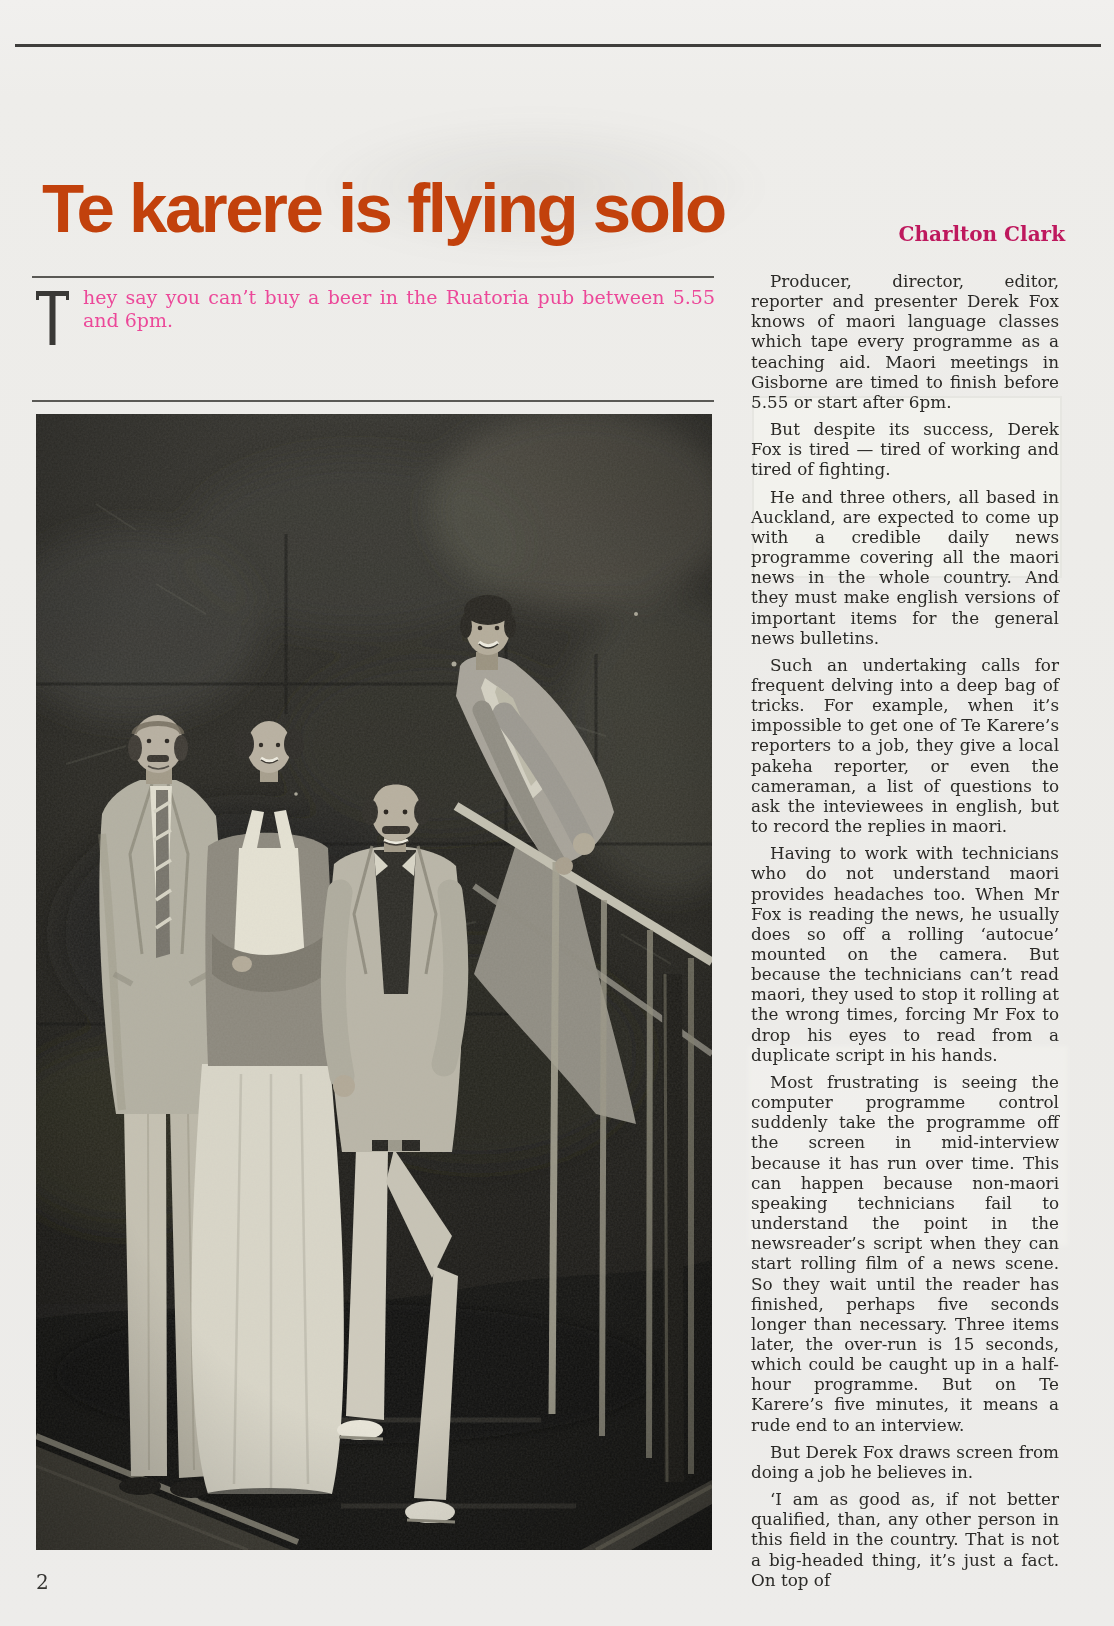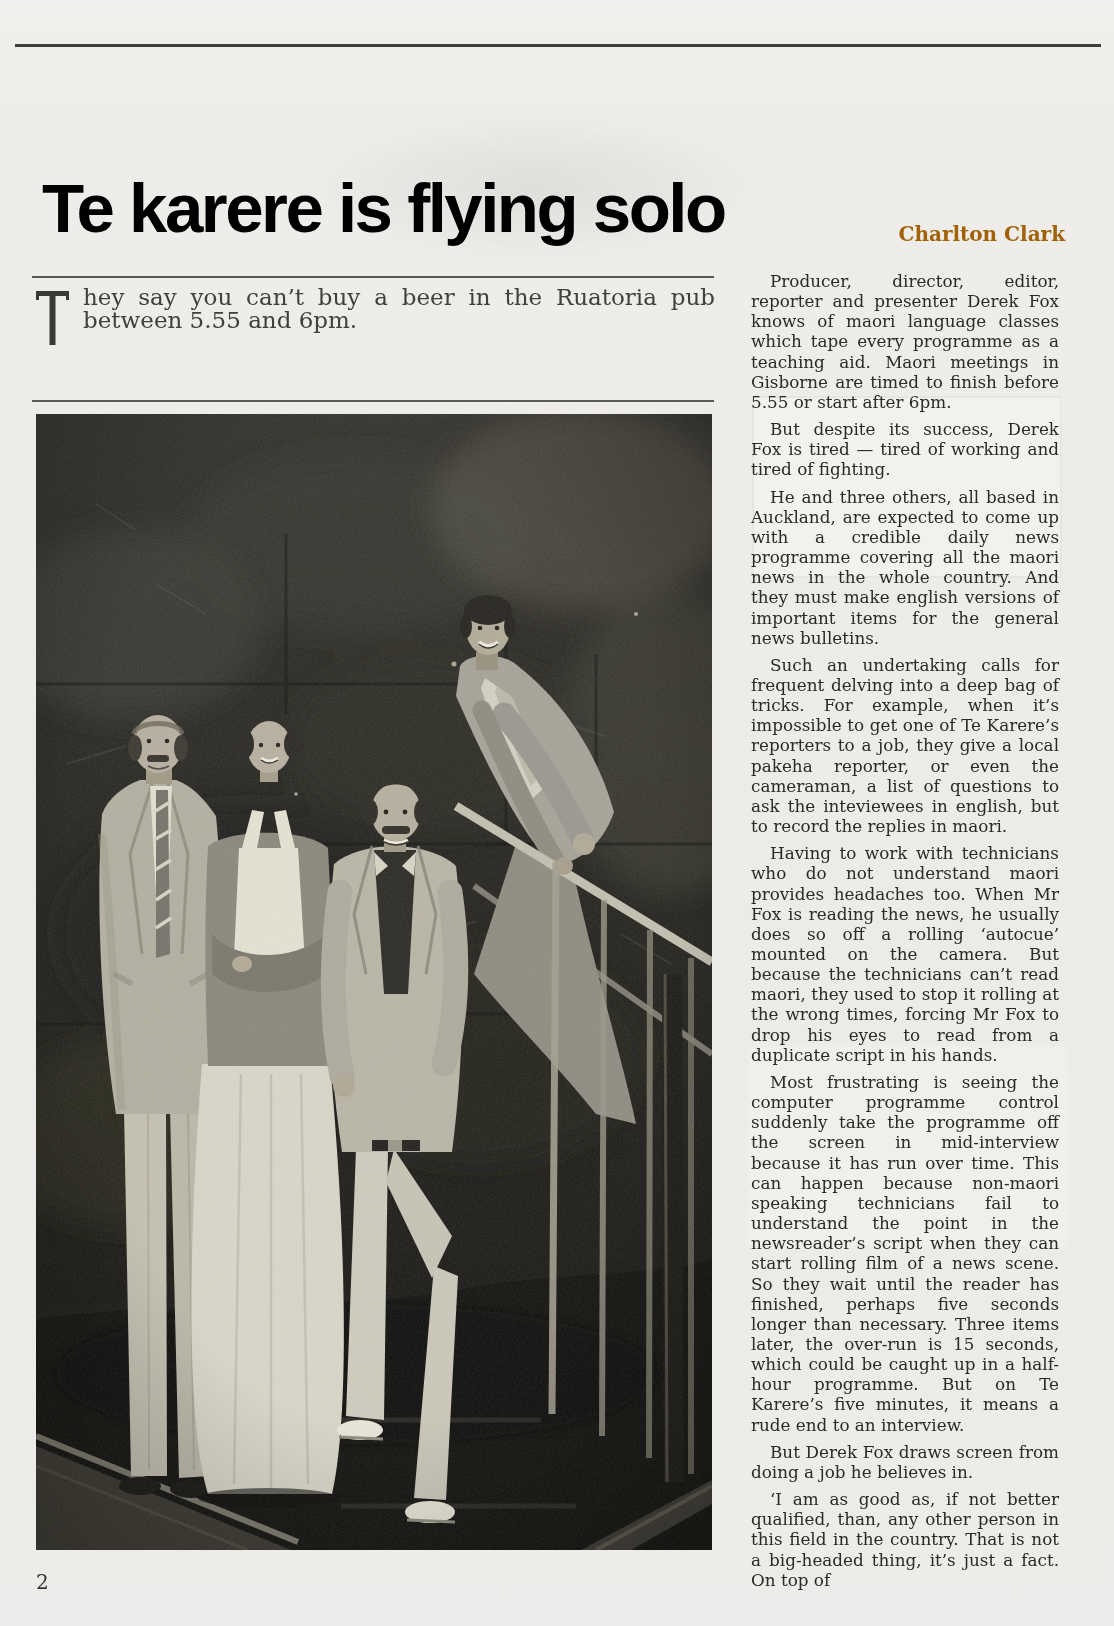--- a/index.html
+++ b/index.html
@@ -13,30 +13,30 @@
   .page{position:absolute;inset:0;}
   .rule{position:absolute;background:#4a4947;}
   .rule.top{left:15px;top:44px;width:1086px;height:3px;background:#3f3e3c;}
   .rule.l1{left:32px;top:276px;width:682px;height:2px;background:#5a5955;}
   .rule.l2{left:32px;top:400px;width:682px;height:2px;background:#5a5955;}
 
   .title{
     position:absolute;left:42px;top:128px;width:760px;
     font-family:"Liberation Sans","DejaVu Sans",sans-serif;
     font-weight:700;font-size:69px;line-height:1;letter-spacing:-2.5px;
-    color:#000000;white-space:nowrap;
+    color:#c2410c;white-space:nowrap;
   }
   .byline{
     position:absolute;right:49px;top:222px;
-    font-weight:700;font-size:20px;color:#a16207;
+    font-weight:700;font-size:20px;color:#be185d;
   }
 
   .intro{
     position:absolute;left:31px;top:286px;width:684px;
-    font-size:23px;line-height:23.3px;text-align:justify;color:#404040;
+    font-size:19px;line-height:23.3px;text-align:justify;color:#ec4899;
   }
   .intro p{margin:0;}
   .intro p.cont{text-indent:17px;}
   .dropcap{
     float:left;width:38px;height:58px;margin:3px 10px 0 4px;
   }
   .dropcap svg{display:block;}
   .sr{position:absolute;width:1px;height:1px;overflow:hidden;clip:rect(0 0 0 0);white-space:nowrap;}
 
   .photo{

